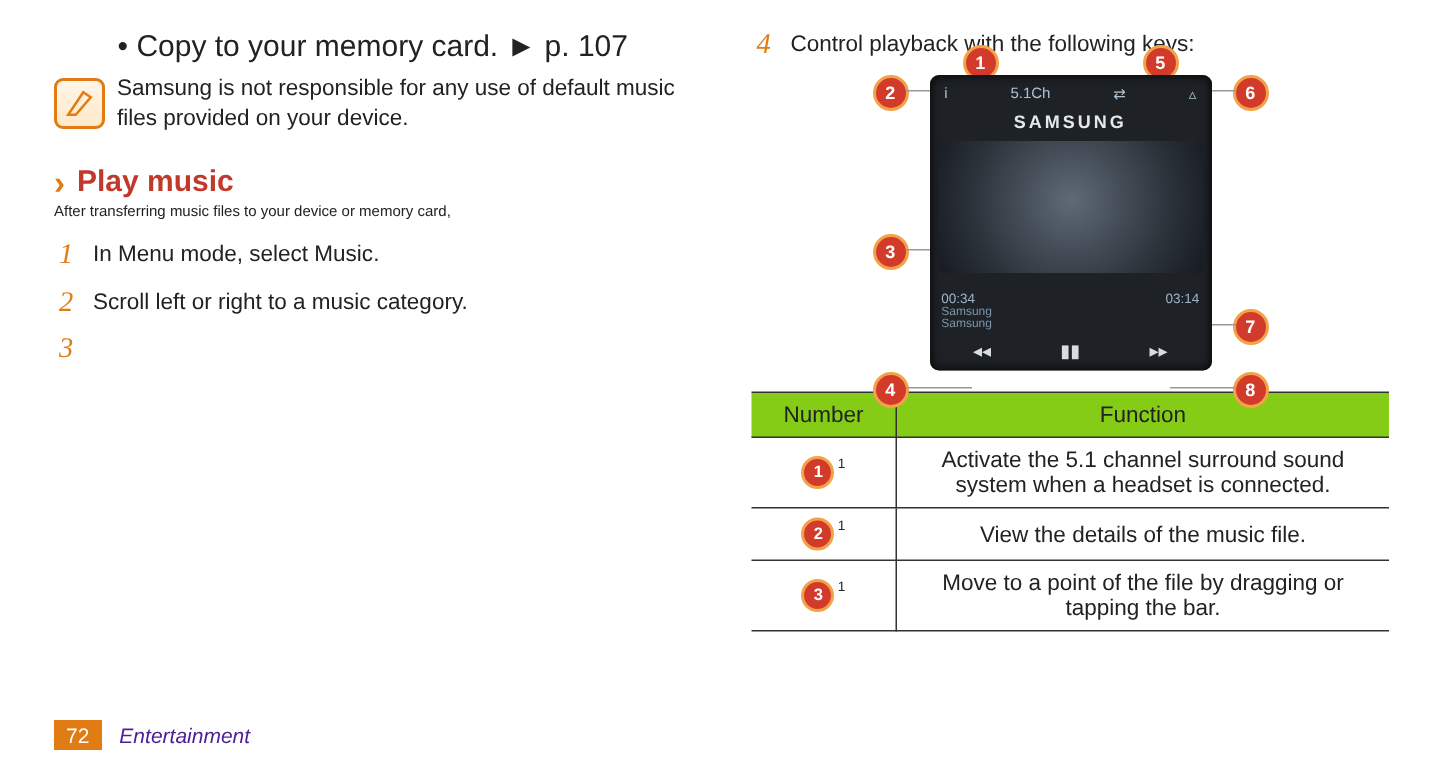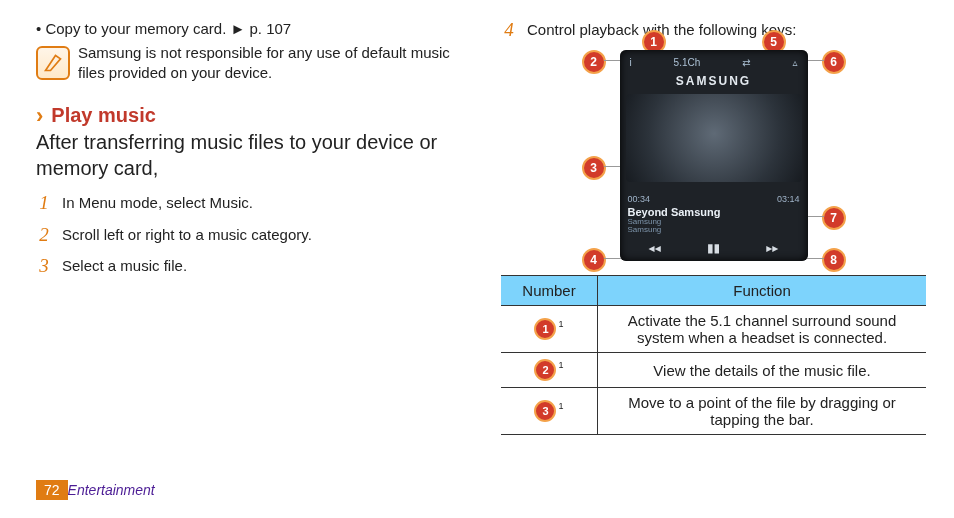--- a/index.html
+++ b/index.html
@@ -15,21 +15,22 @@
   }
   .page {
     display: flex;
     padding: 20px 28px 50px 36px;
     gap: 40px;
   }
   .col {
     flex: 1;
   }
   .bullet-line {
-    font-size: 15px;
+    font-size: 20px;
+    text-align: center;
   }
   .note-row {
     display: flex;
     align-items: center;
     gap: 8px;
     margin-top: 6px;
   }
   .note-icon {
     width: 30px;
     height: 30px;
@@ -58,21 +59,21 @@
     font-size: 20px;
   }
   .chev {
     color: #e07c13;
     font-size: 22px;
     font-weight: bold;
     line-height: 1;
   }
   .section-desc {
     margin-top: 2px;
-    font-size: 20px;
+    font-size: 10px;
     line-height: 1.3;
   }
   .steps {
     margin-top: 12px;
   }
   .step {
     display: flex;
     align-items: flex-start;
     gap: 10px;
     margin-bottom: 12px;
@@ -198,21 +199,21 @@
     margin-top: 4px;
   }
   table.func th, table.func td {
     border-top: 1px solid #333;
     border-bottom: 1px solid #333;
     padding: 6px 8px;
     text-align: center;
     vertical-align: middle;
   }
   table.func th {
-    background: #7dd3fc;
+    background: #84cc16;
     font-weight: normal;
   }
   table.func th:first-child, table.func td:first-child {
     width: 80px;
     text-align: center;
     border-right: 1px solid #333;
   }
   .numball {
     display: inline-flex;
     width: 18px;
@@ -231,21 +232,21 @@
     vertical-align: super;
     margin-left: 2px;
   }
 
   .footer {
     position: absolute;
     bottom: 18px;
     left: 36px;
     display: flex;
     align-items: center;
-    gap: 0;
+    gap: 12px;
     text-align: right;
   }
   .page-num {
     background: #e07c13;
     color: #fff;
     padding: 2px 8px;
     font-size: 14px;
   }
   .footer-cat {
     font-style: italic;
@@ -283,21 +284,20 @@
         <div class="step-text">
           <span>In Menu mode, select </span><b>Music</b><span>.</span>
         </div>
       </div>
       <div class="step">
         <div class="step-num">2</div>
         <div class="step-text">Scroll left or right to a music category.</div>
       </div>
       <div class="step">
         <div class="step-num">3</div>
-        <div class="step-text">Select a music file.</div>
       </div>
     </div>
   </div>
 
   <div class="col">
     <div class="right-step">
       <div class="step-num">4</div>
       <div class="step-text">Control playback with the following keys:</div>
     </div>
 
@@ -326,21 +326,20 @@
           <span>5.1Ch</span>
           <span>⇄</span>
           <span>▵</span>
         </div>
         <div class="brand">SAMSUNG</div>
         <div class="art"></div>
         <div class="times">
           <span>00:34</span>
           <span>03:14</span>
         </div>
-        <div class="track-title">Beyond Samsung</div>
         <div class="track-sub">Samsung</div>
         <div class="track-sub">Samsung</div>
         <div class="controls">
           <span class="ctl">◂◂</span>
           <span class="ctl">▮▮</span>
           <span class="ctl">▸▸</span>
         </div>
       </div>
     </div>
 

